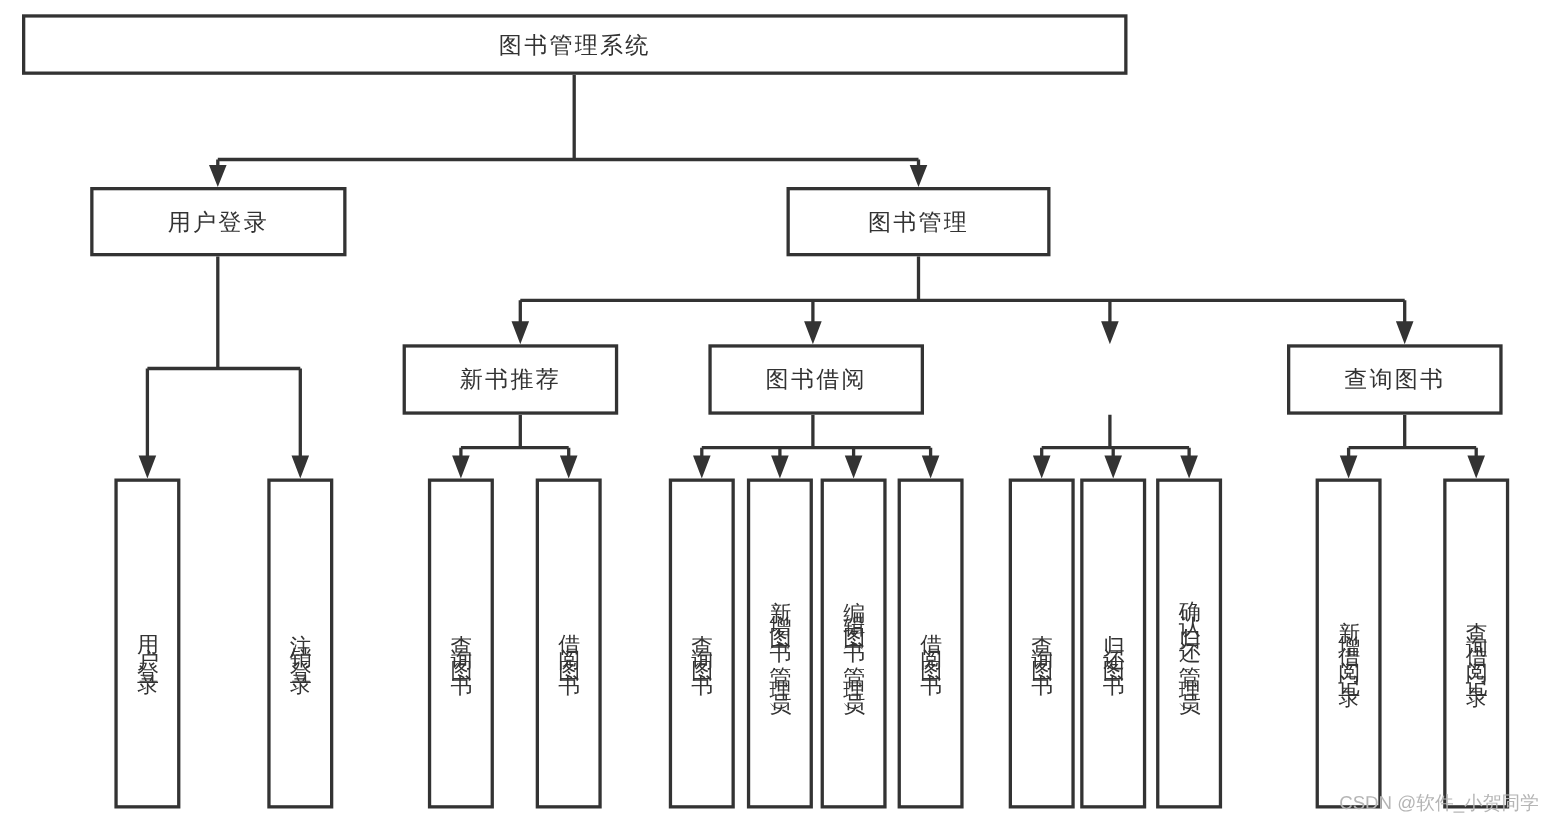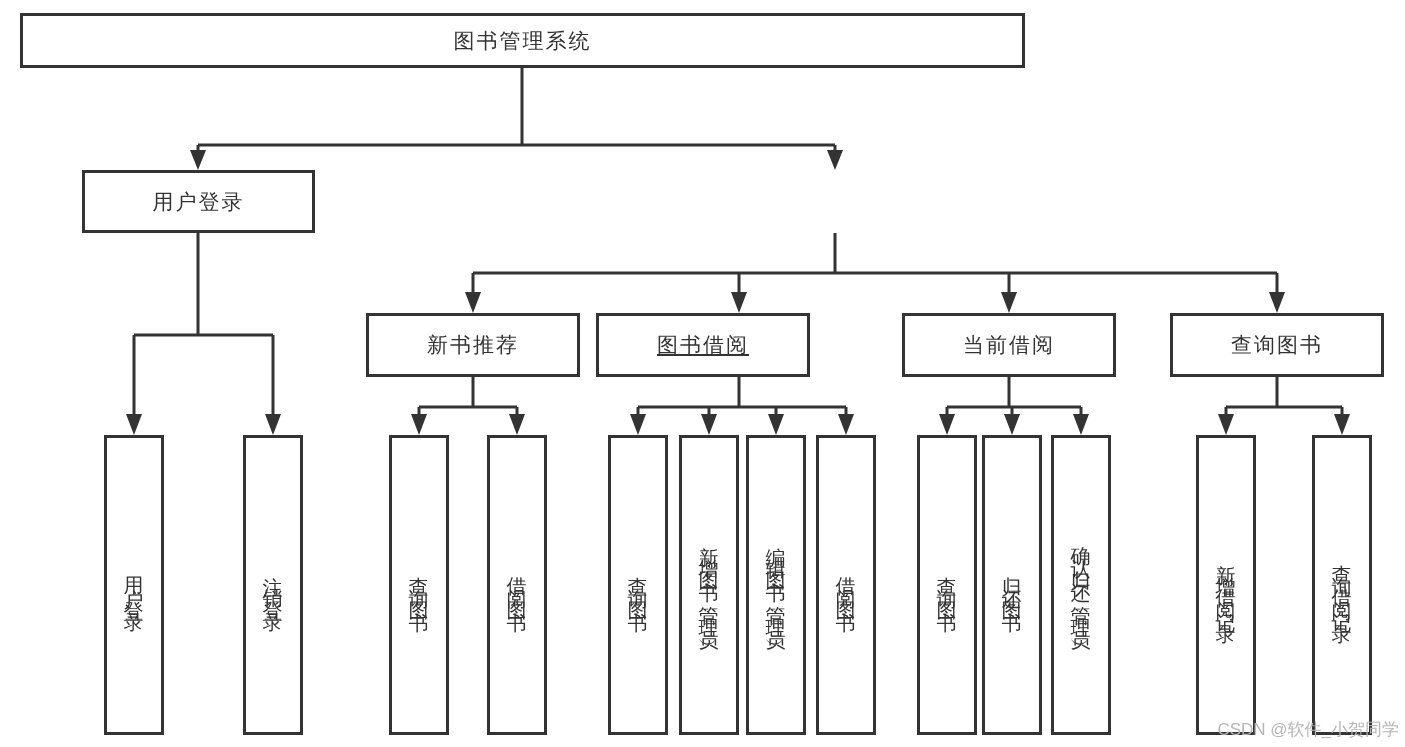--- a/index.html
+++ b/index.html
@@ -31,23 +31,23 @@
   .h-label {
     font-size: 21px;
     letter-spacing: 2px;
     color: #333333;
     white-space: nowrap;
   }
   .root-box   { left: 20px;  top: 13px;  width: 1005px; height: 55px; }
   .l2-box     { top: 170px;  height: 63px; }
   .l2-user    { left: 82px;  width: 233px; }
   .l2-mgmt    { left: 715px; width: 240px; }
-  .l3-box     { top: 313px;  height: 64px; width: 214px; }
+  .l3-box     { top: 313px;  height: 64px; width: 196px; }
   .l3-new     { left: 366px; }
-  .l3-borrow  { left: 596px; text-decoration: underline; }
+  .l3-borrow  { left: 644px; }
   .l3-current { left: 902px; }
   .l3-records { left: 1170px; }
   .leaf {
     top: 435px;
     width: 60px;
     height: 300px;
   }
   .v-text {
     writing-mode: vertical-rl;
     text-orientation: mixed;
@@ -122,29 +122,29 @@
       M1334,414 L1350,414 L1342,435 Z"></path>
   </svg>
 
   <div class="box root-box">
     <span class="h-label">图书管理系统</span>
   </div>
 
   <div class="box l2-box l2-user">
     <span class="h-label">用户登录</span>
   </div>
+  <div class="box l2-box l2-mgmt">
+    <span class="h-label">图书管理</span>
+  </div>
 
   <div class="box l3-box l3-new">
     <span class="h-label">新书推荐</span>
   </div>
   <div class="box l3-box l3-borrow">
     <span class="h-label">图书借阅</span>
-  </div>
-  <div class="box l3-box l3-current">
-    <span class="h-label">当前借阅</span>
   </div>
   <div class="box l3-box l3-records">
     <span class="h-label">查询图书</span>
   </div>
 
   <div class="box leaf leaf-a1">
     <span class="v-text">用户登录</span>
   </div>
   <div class="box leaf leaf-a2">
     <span class="v-text">注销登录</span>

